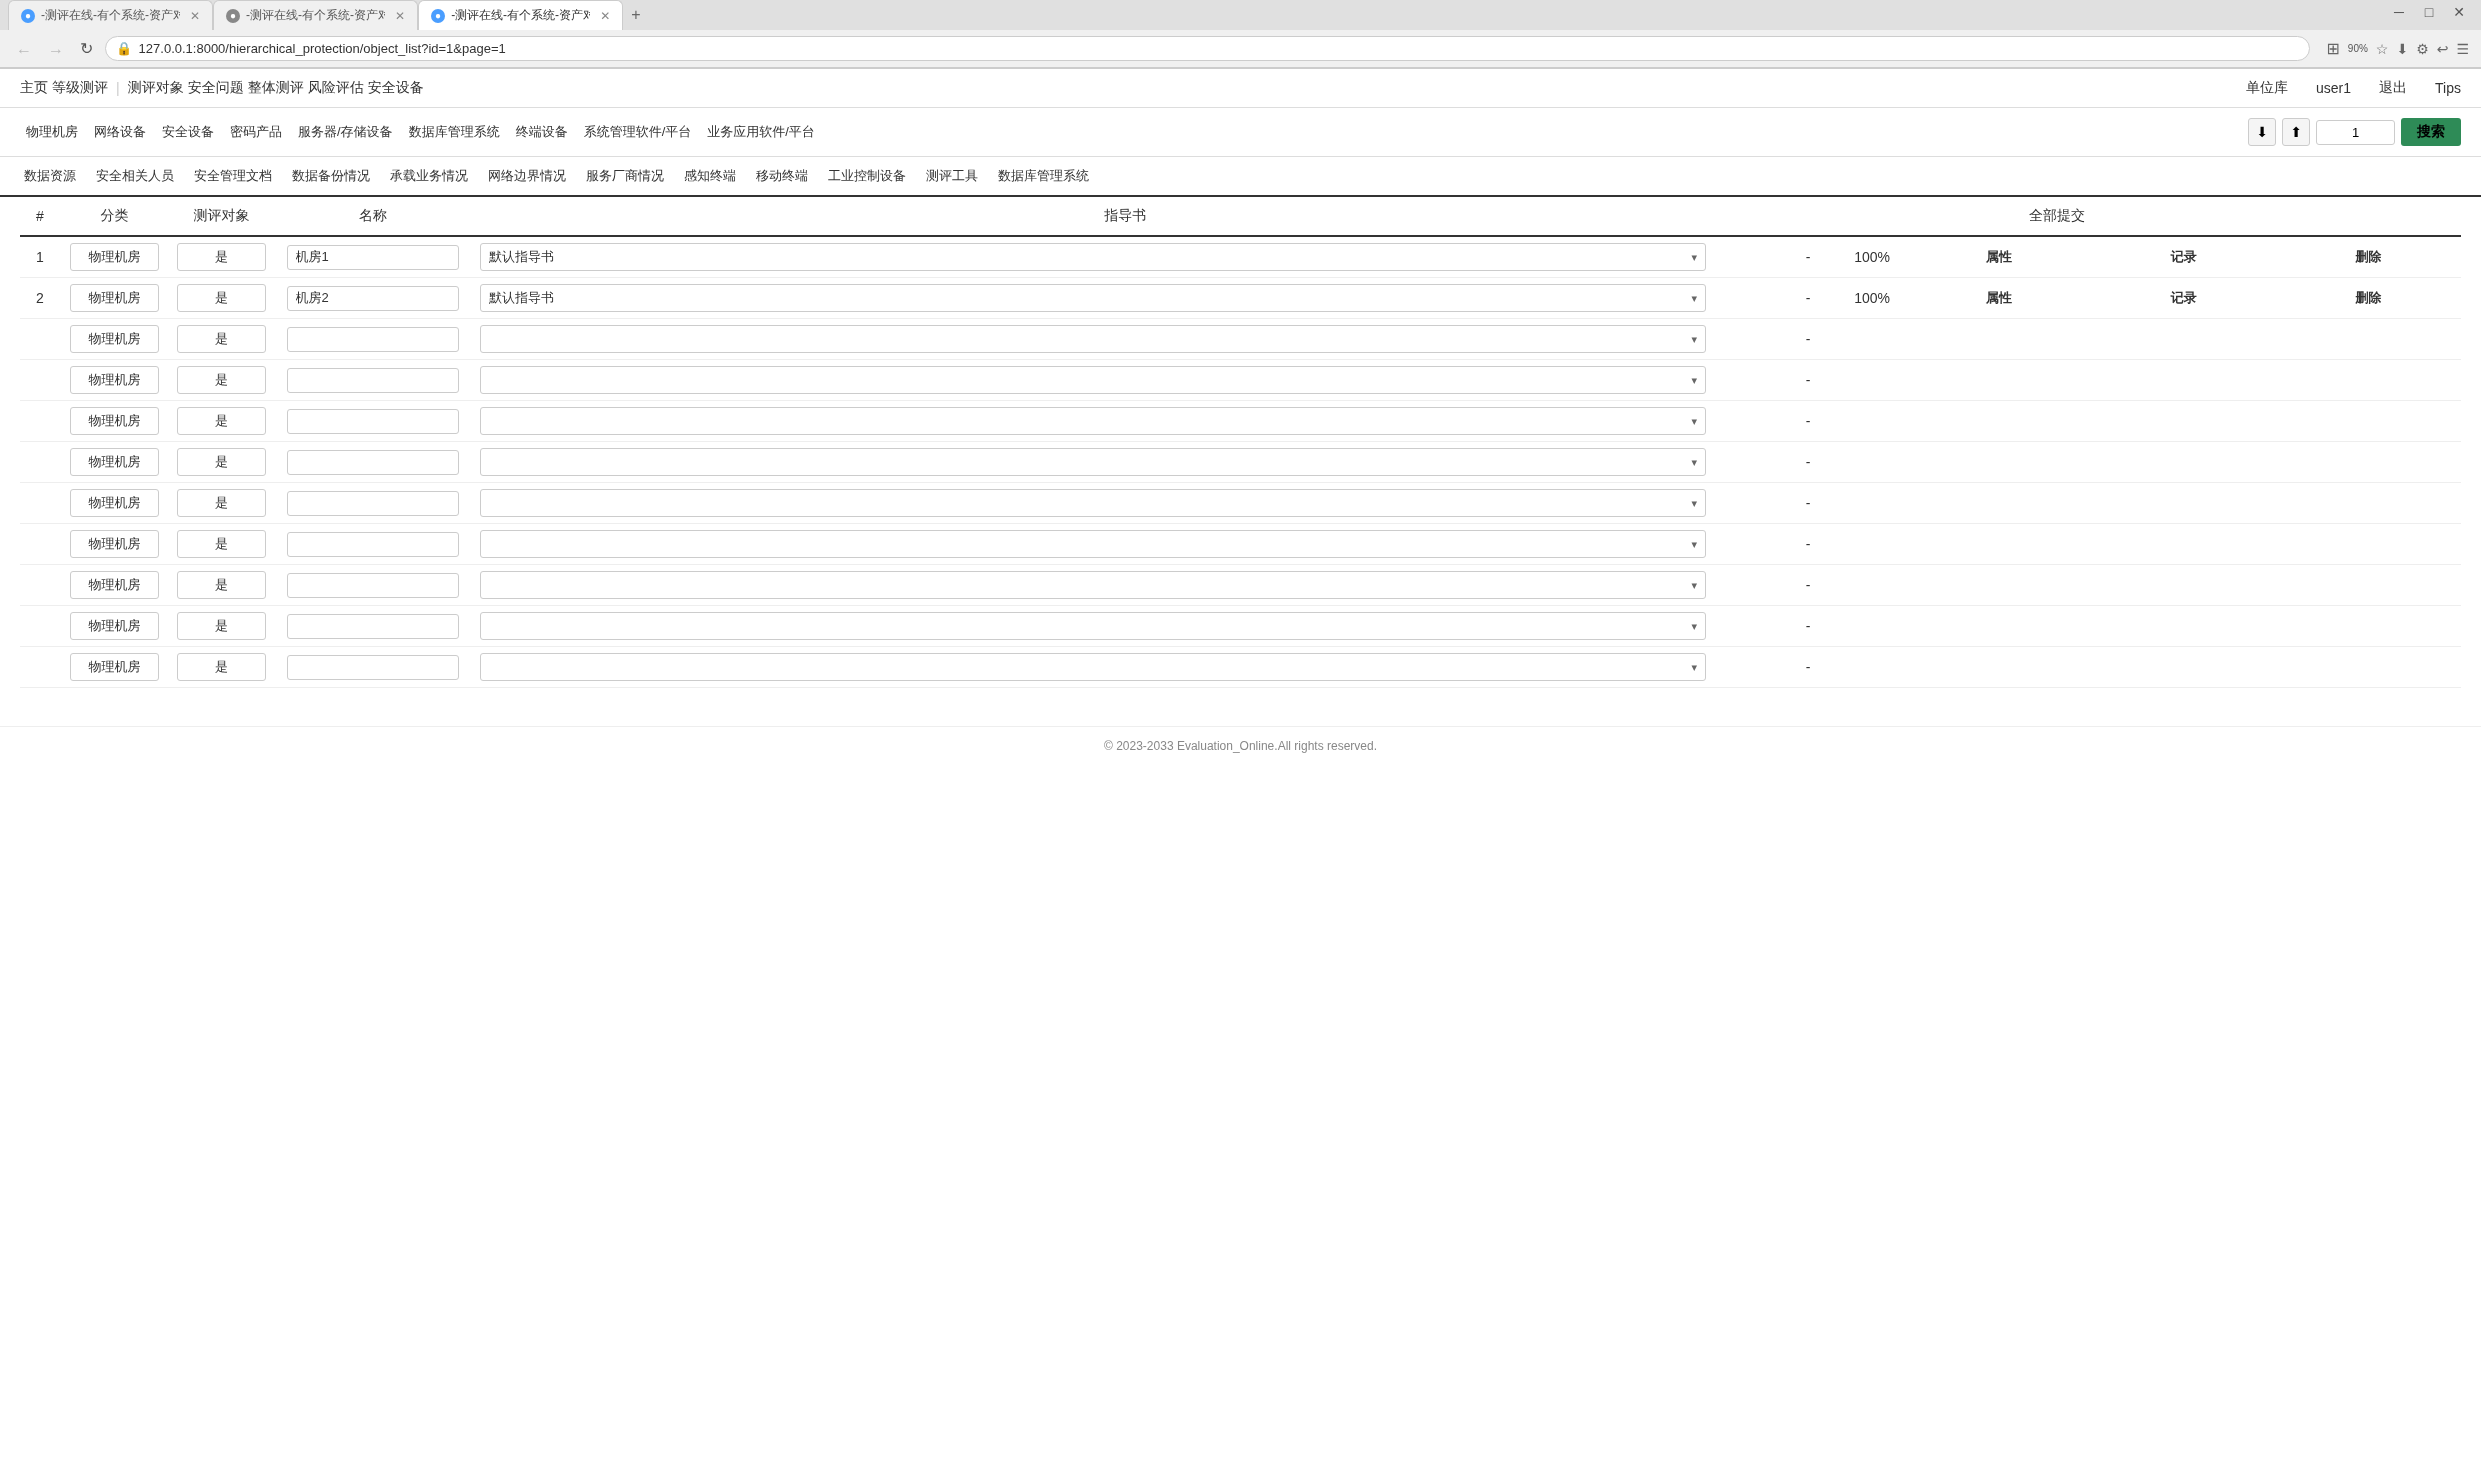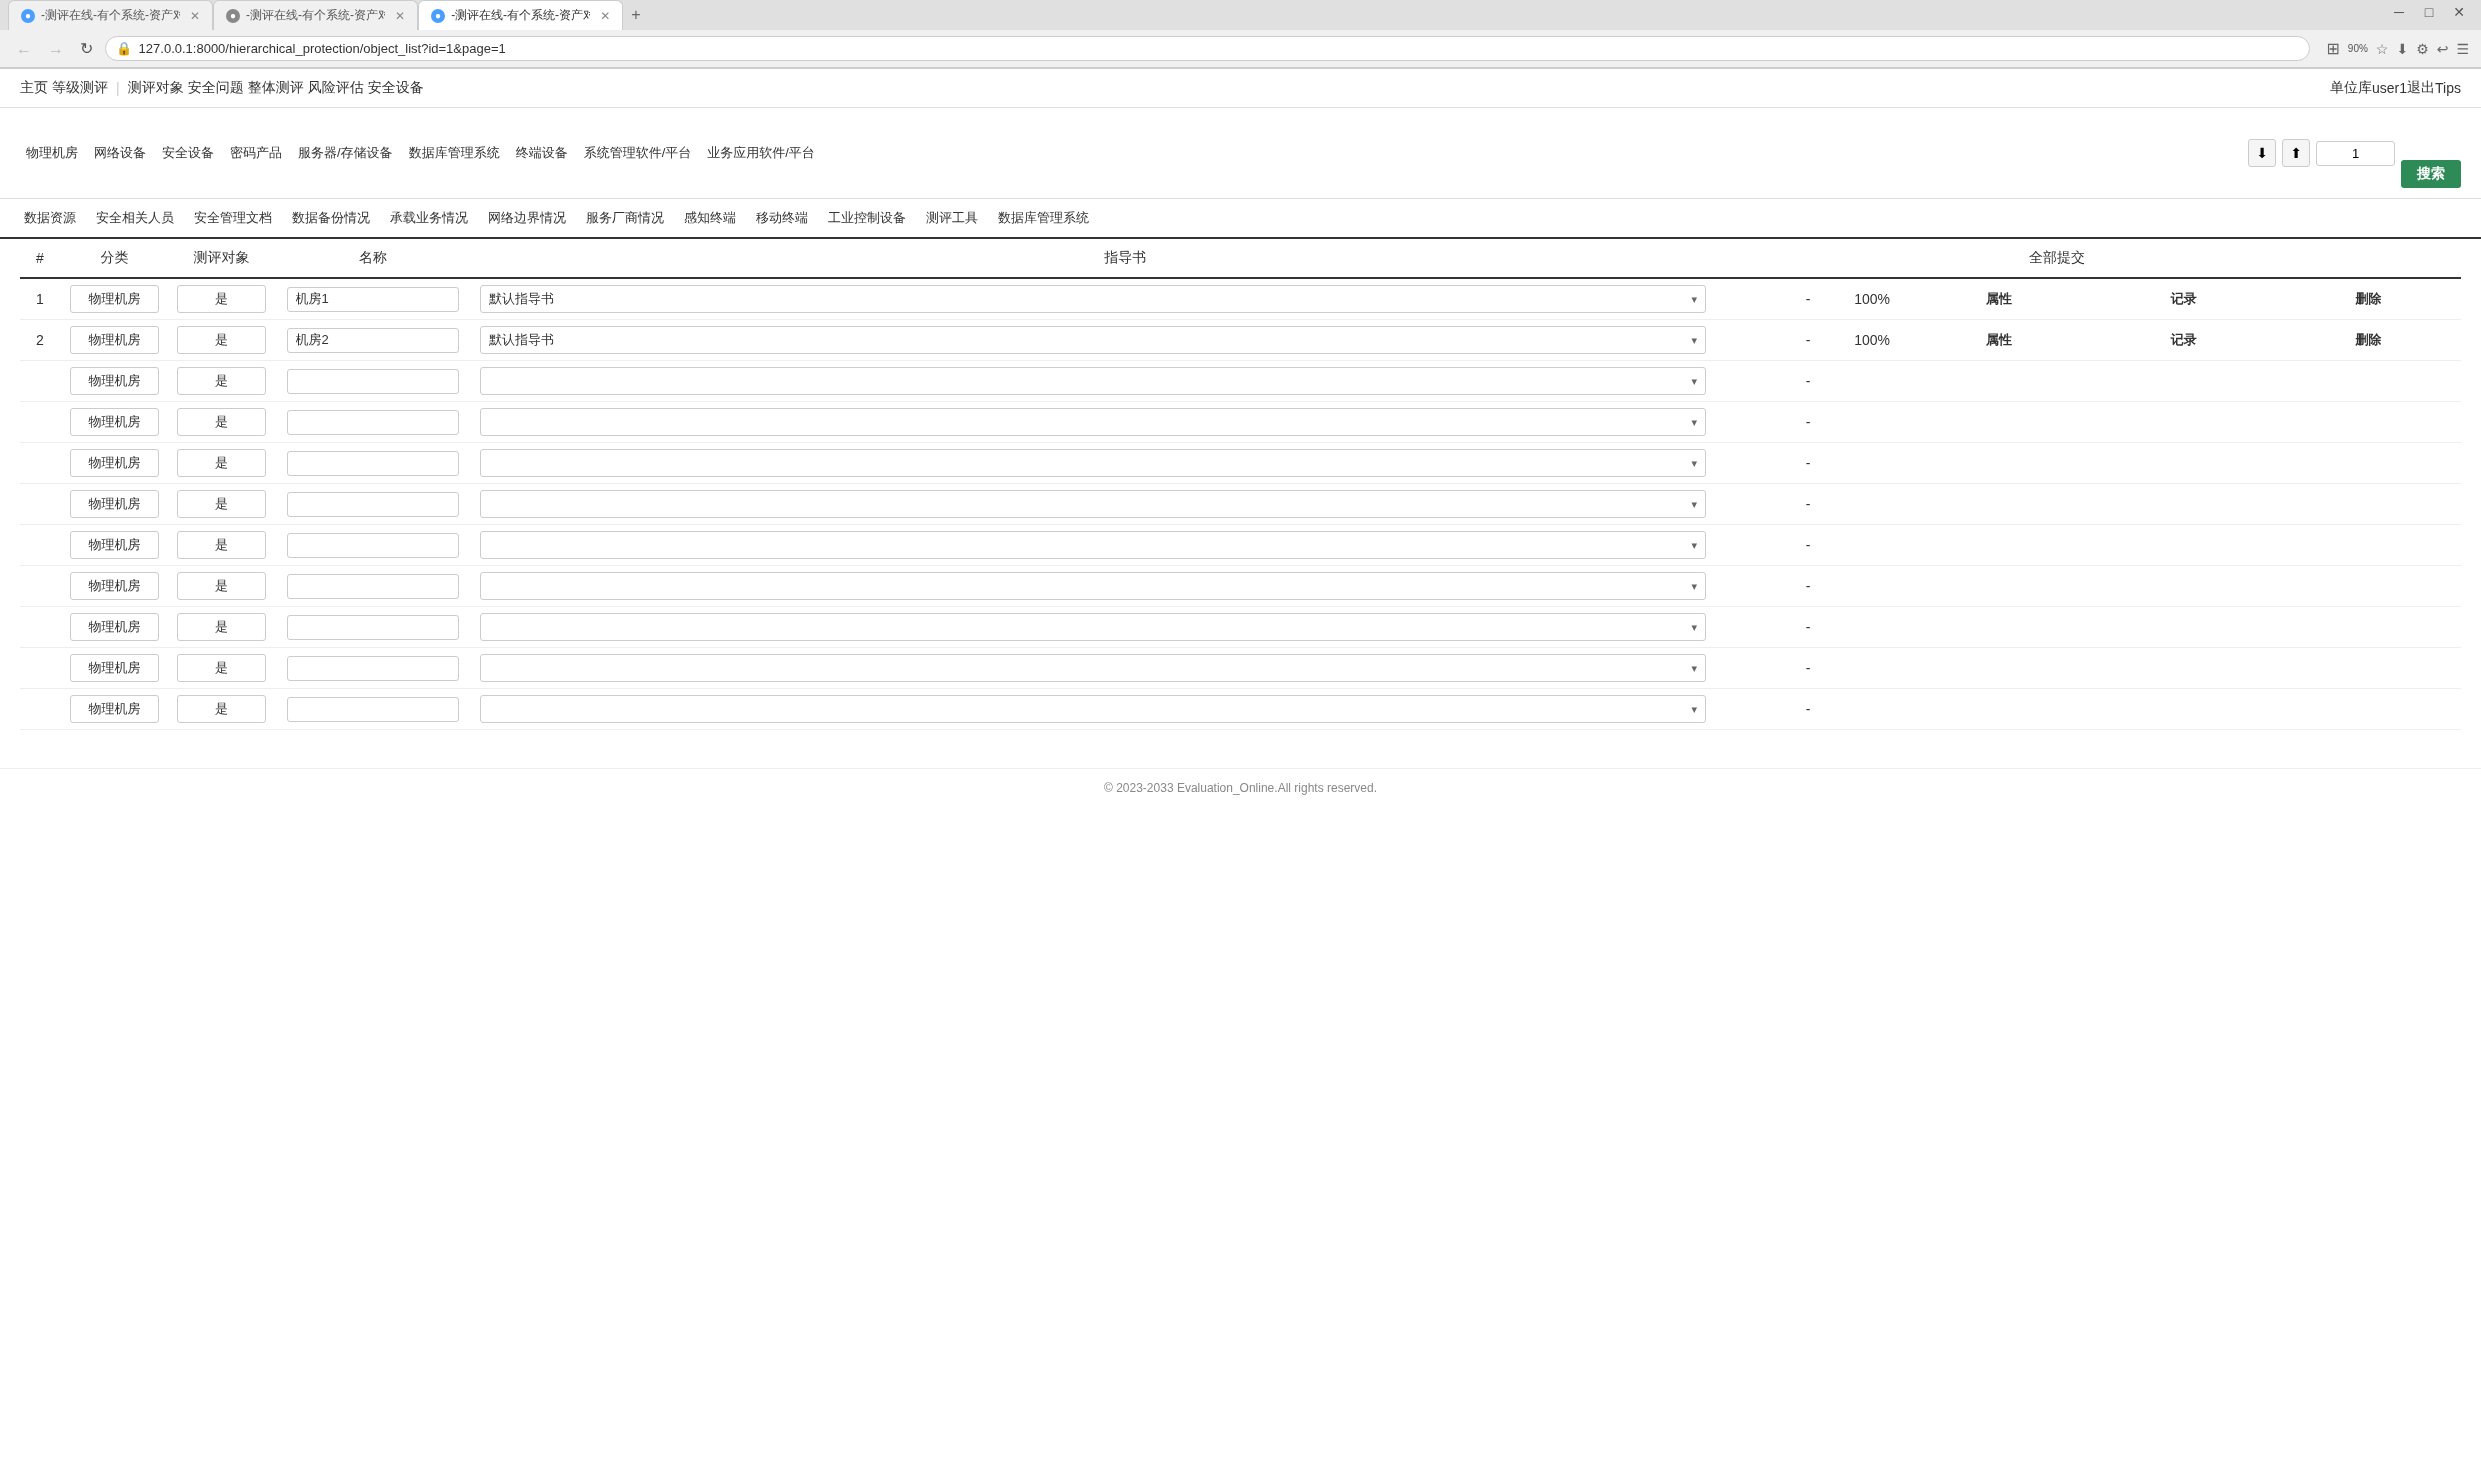--- a/index.html
+++ b/index.html
@@ -24,30 +24,30 @@
     .address-text { flex: 1; font-size: 13px; }
     .address-icons { display: flex; gap: 8px; align-items: center; margin-left: 8px; }
     .addr-icon-btn { background: none; border: none; cursor: pointer; color: #666; font-size: 14px; }
     .zoom-indicator { font-size: 10px; color: #555; }
 
     
     .app-nav { padding: 10px 20px; display: flex; align-items: center; border-bottom: 1px solid #ddd; background: #fff; }
     .app-nav-links { display: flex; gap: 4px; align-items: center; flex: 1; flex-wrap: wrap; }
     .app-nav-link { font-size: 14px; color: #333; cursor: pointer; text-decoration: none; }
     .separator { color: #ccc; margin: 0 4px; }
-    .app-nav-right { display: flex; gap: 0; align-items: center; }
+    .app-nav-right { display: flex; gap: 28px; align-items: center; }
     .app-nav-right span { font-size: 14px; color: #333; cursor: pointer; }
 
     
     .cat-nav { padding: 10px 20px; display: flex; align-items: center; gap: 4px; flex-wrap: wrap; border-bottom: 1px solid #ddd; background: #fff; }
     .cat-nav-item { font-size: 13px; color: #333; cursor: pointer; padding: 2px 6px; }
     .cat-nav-right { margin-left: auto; display: flex; align-items: center; gap: 6px; }
     .icon-btn { width: 28px; height: 28px; border: 1px solid #ccc; background: #f5f5f5; cursor: pointer; display: flex; align-items: center; justify-content: center; font-size: 14px; border-radius: 3px; }
     .search-input { width: 79px; padding: 4px 8px; border: 1px solid #ccc; border-radius: 3px; font-size: 13px; text-align: center; }
-    .search-btn { padding: 5px 16px; background: #2e8b57; color: #ffffff; border: none; border-radius: 3px; cursor: pointer; font-size: 14px; font-weight: bold; margin-top: 42px; }
+    .search-btn { padding: 5px 16px; background: #2e8b57; color: #000000; border: none; border-radius: 3px; cursor: pointer; font-size: 14px; font-weight: bold; }
 
     
     .subcat-nav { padding: 8px 20px; display: flex; gap: 12px; flex-wrap: wrap; border-bottom: 2px solid #333; background: #fff; }
     .subcat-item { font-size: 13px; color: #333; cursor: pointer; padding: 2px 4px; }
 
     
     .main-content { padding: 0 20px 20px; }
     table { width: 100%; border-collapse: collapse; }
     thead tr { border-bottom: 2px solid #333; }
     th { padding: 10px 8px; text-align: center; font-size: 14px; font-weight: normal; color: #333; }

